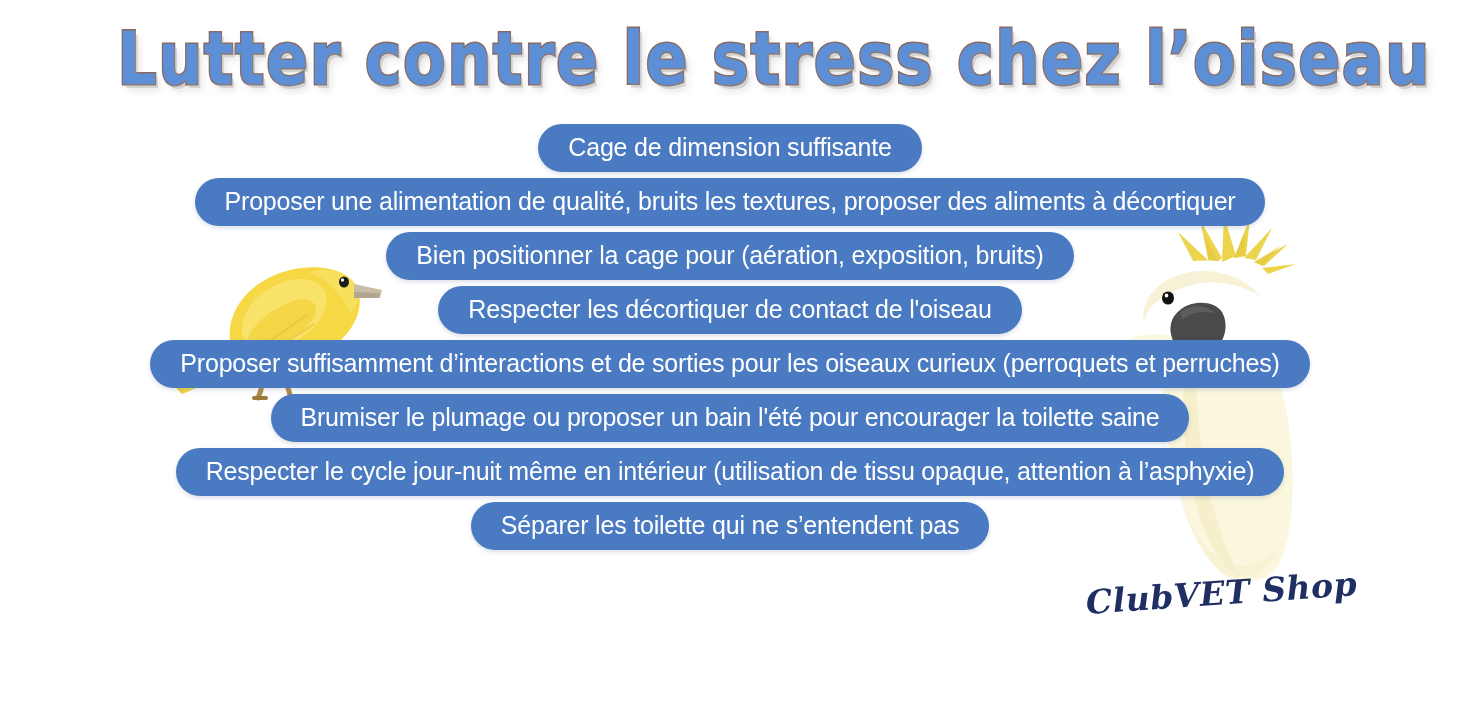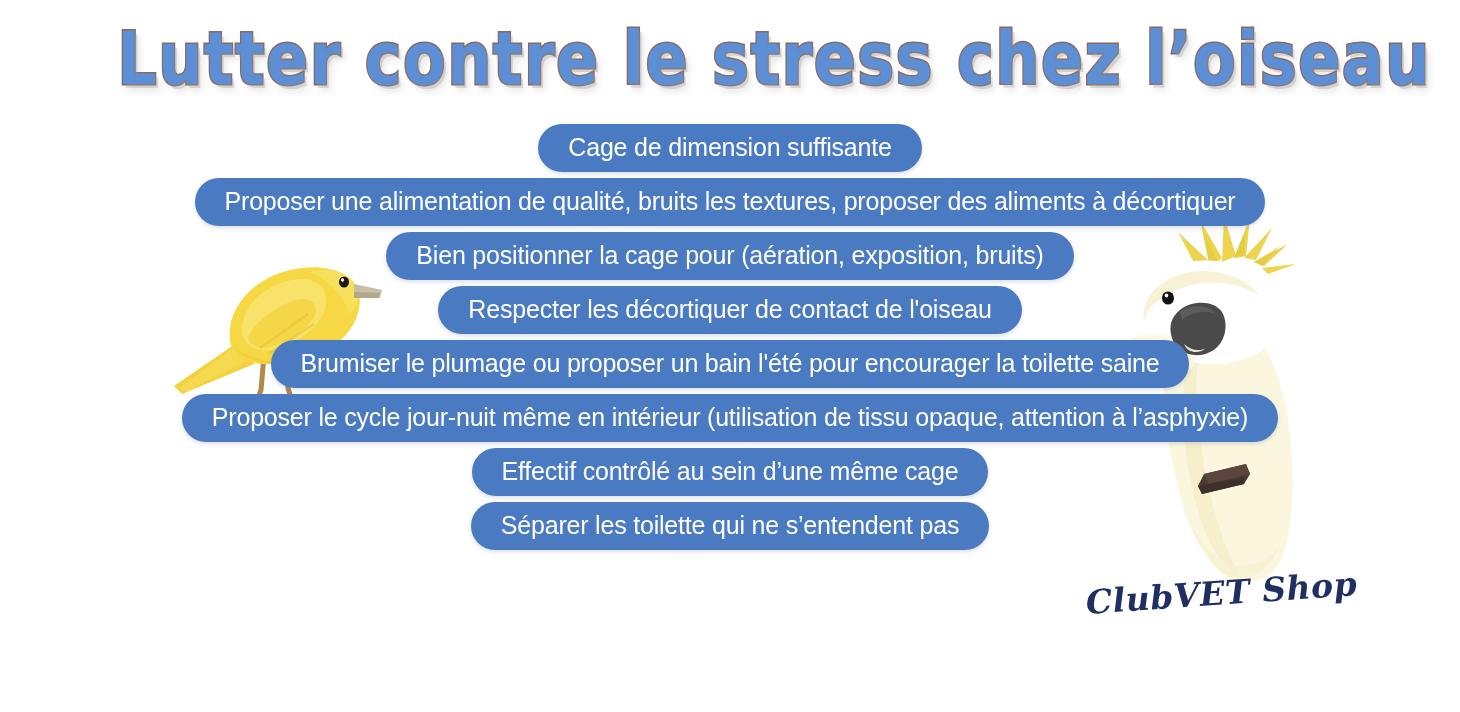--- a/index.html
+++ b/index.html
@@ -194,21 +194,21 @@
     <path d="M2 24 L8 12 L50 2 L54 12 L48 22 L6 32 Z" fill="#4b3a33"></path>
     <path d="M8 12 L50 2 L54 12 L12 22 Z" fill="#5a463d"></path>
     <path d="M2 24 L6 32 L48 22 L48 16 Z" fill="#3e302a"></path>
   </svg>
 
   <div class="rows">
     <div class="pill">Cage de dimension suffisante</div>
     <div class="pill">Proposer une alimentation de qualité, bruits les textures, proposer  des aliments à décortiquer</div>
     <div class="pill">Bien positionner la cage pour (aération, exposition, bruits)</div>
     <div class="pill">Respecter les décortiquer de contact de l'oiseau</div>
+    <div class="pill">Proposer suffisamment d’interactions et de sorties pour les oiseaux curieux (perroquets et perruches)</div>
     <div class="pill">Brumiser le plumage ou proposer un bain l'été pour encourager la toilette saine</div>
-    <div class="pill">Proposer le cycle jour-nuit même en intérieur (utilisation de tissu opaque, attention à l’asphyxie)</div>
-    <div class="pill">Effectif contrôlé au sein d’une même cage</div>
+    <div class="pill">Respecter le cycle jour-nuit même en intérieur (utilisation de tissu opaque, attention à l’asphyxie)</div>
     <div class="pill">Séparer les toilette qui ne s’entendent pas</div>
   </div>
 
   <div class="brand">ClubVET Shop</div>
 
 </div>
 
 </body></html>

